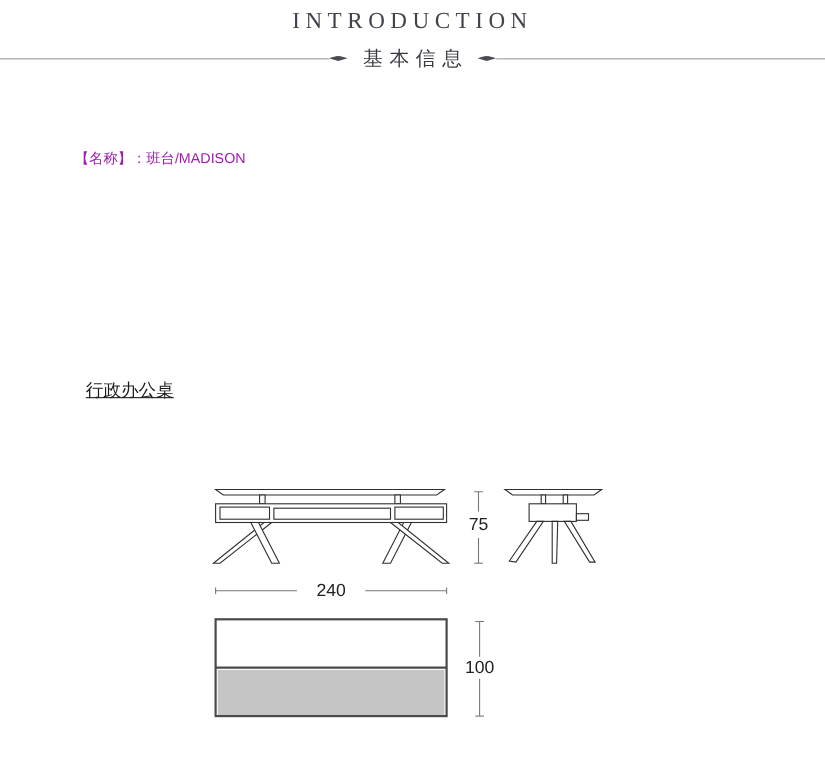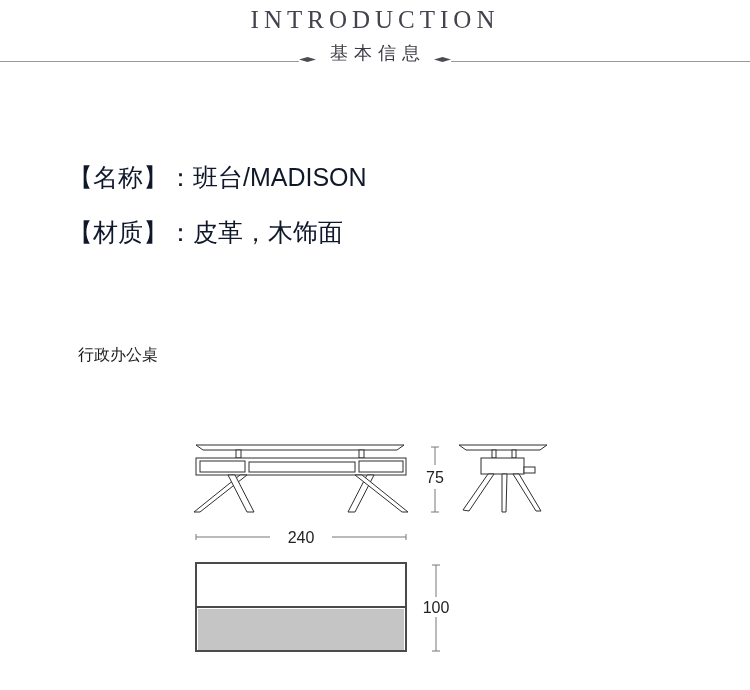--- a/index.html
+++ b/index.html
@@ -9,46 +9,46 @@
     font-family: "Liberation Sans", "DejaVu Sans", sans-serif;
     position: relative; overflow: hidden;
   }
   .page { position: absolute; inset: 0; background: #ffffff; }
 
   
   .title {
     margin: 0; position: absolute; top: 6px; left: 0; width: 750px;
     text-align: center;
     font-family: "Liberation Serif", "DejaVu Serif", serif;
-    font-size: 25px; font-weight: 400; letter-spacing: 5px;
+    font-size: 21px; font-weight: 400; letter-spacing: 5px;
     color: #43434d;
   }
   .subtitle-row {
     position: absolute; top: 44px; left: 0; width: 750px; height: 18px;
-    display: flex; align-items: flex-end;
+    display: flex; align-items: center;
   }
   .h-line { flex: 1; height: 1px; background: #9a9a9a; }
   .diamond {
     width: 17px; height: 5px; background: #4b4b52; flex: none;
     clip-path: polygon(0 50%, 50% 0, 100% 50%, 50% 100%);
   }
   .subtitle {
     font-size: 18px; letter-spacing: 6px; color: #3a3a44;
     padding: 0 8px 0 14px; white-space: nowrap; line-height: 18px;
   }
 
   
   .details { position: absolute; left: 68px; top: 133px; }
   .detail-row {
     height: 21px; margin-bottom: 23px;
-    font-size: 25px; line-height: 21px; color: #0f172a; white-space: nowrap; margin-top: 34px;
+    font-size: 13px; line-height: 21px; color: #a21caf; white-space: nowrap;
   }
   .category {
     position: absolute; left: 78px; top: 345px;
-    font-size: 16px; color: #1c1c1c;
+    font-size: 16px; color: #1c1c1c; text-decoration: underline;
   }
 
   
   .drawing { position: absolute; left: 0; top: 415px; }
   .drawing text {
     font-family: "Liberation Sans", "DejaVu Sans", sans-serif;
     font-size: 16px; fill: #222222;
   }
 </style>
 </head>
@@ -62,23 +62,20 @@
     <span class="h-line"></span>
     <span class="diamond"></span>
     <span class="subtitle">基本信息</span>
     <span class="diamond"></span>
     <span class="h-line"></span>
   </div>
 
   <div class="details">
     <div class="detail-row">
       <span>【名称】</span><span>：</span><span>班台/MADISON</span>
-    </div>
-    <div class="detail-row">
-      <span>【材质】</span><span>：</span><span>皮革，木饰面</span>
     </div>
   </div>
 
   <div class="category">行政办公桌</div>
 
   <svg class="drawing" width="750" height="275" viewBox="0 0 750 275" xmlns="http://www.w3.org/2000/svg">
 
     <g fill="#ffffff" stroke="#2f2f2f" stroke-width="1">
       <polygon points="196,30 404,30 397,35 203,35"></polygon>
       <rect x="236" y="35" width="5" height="8"></rect>

